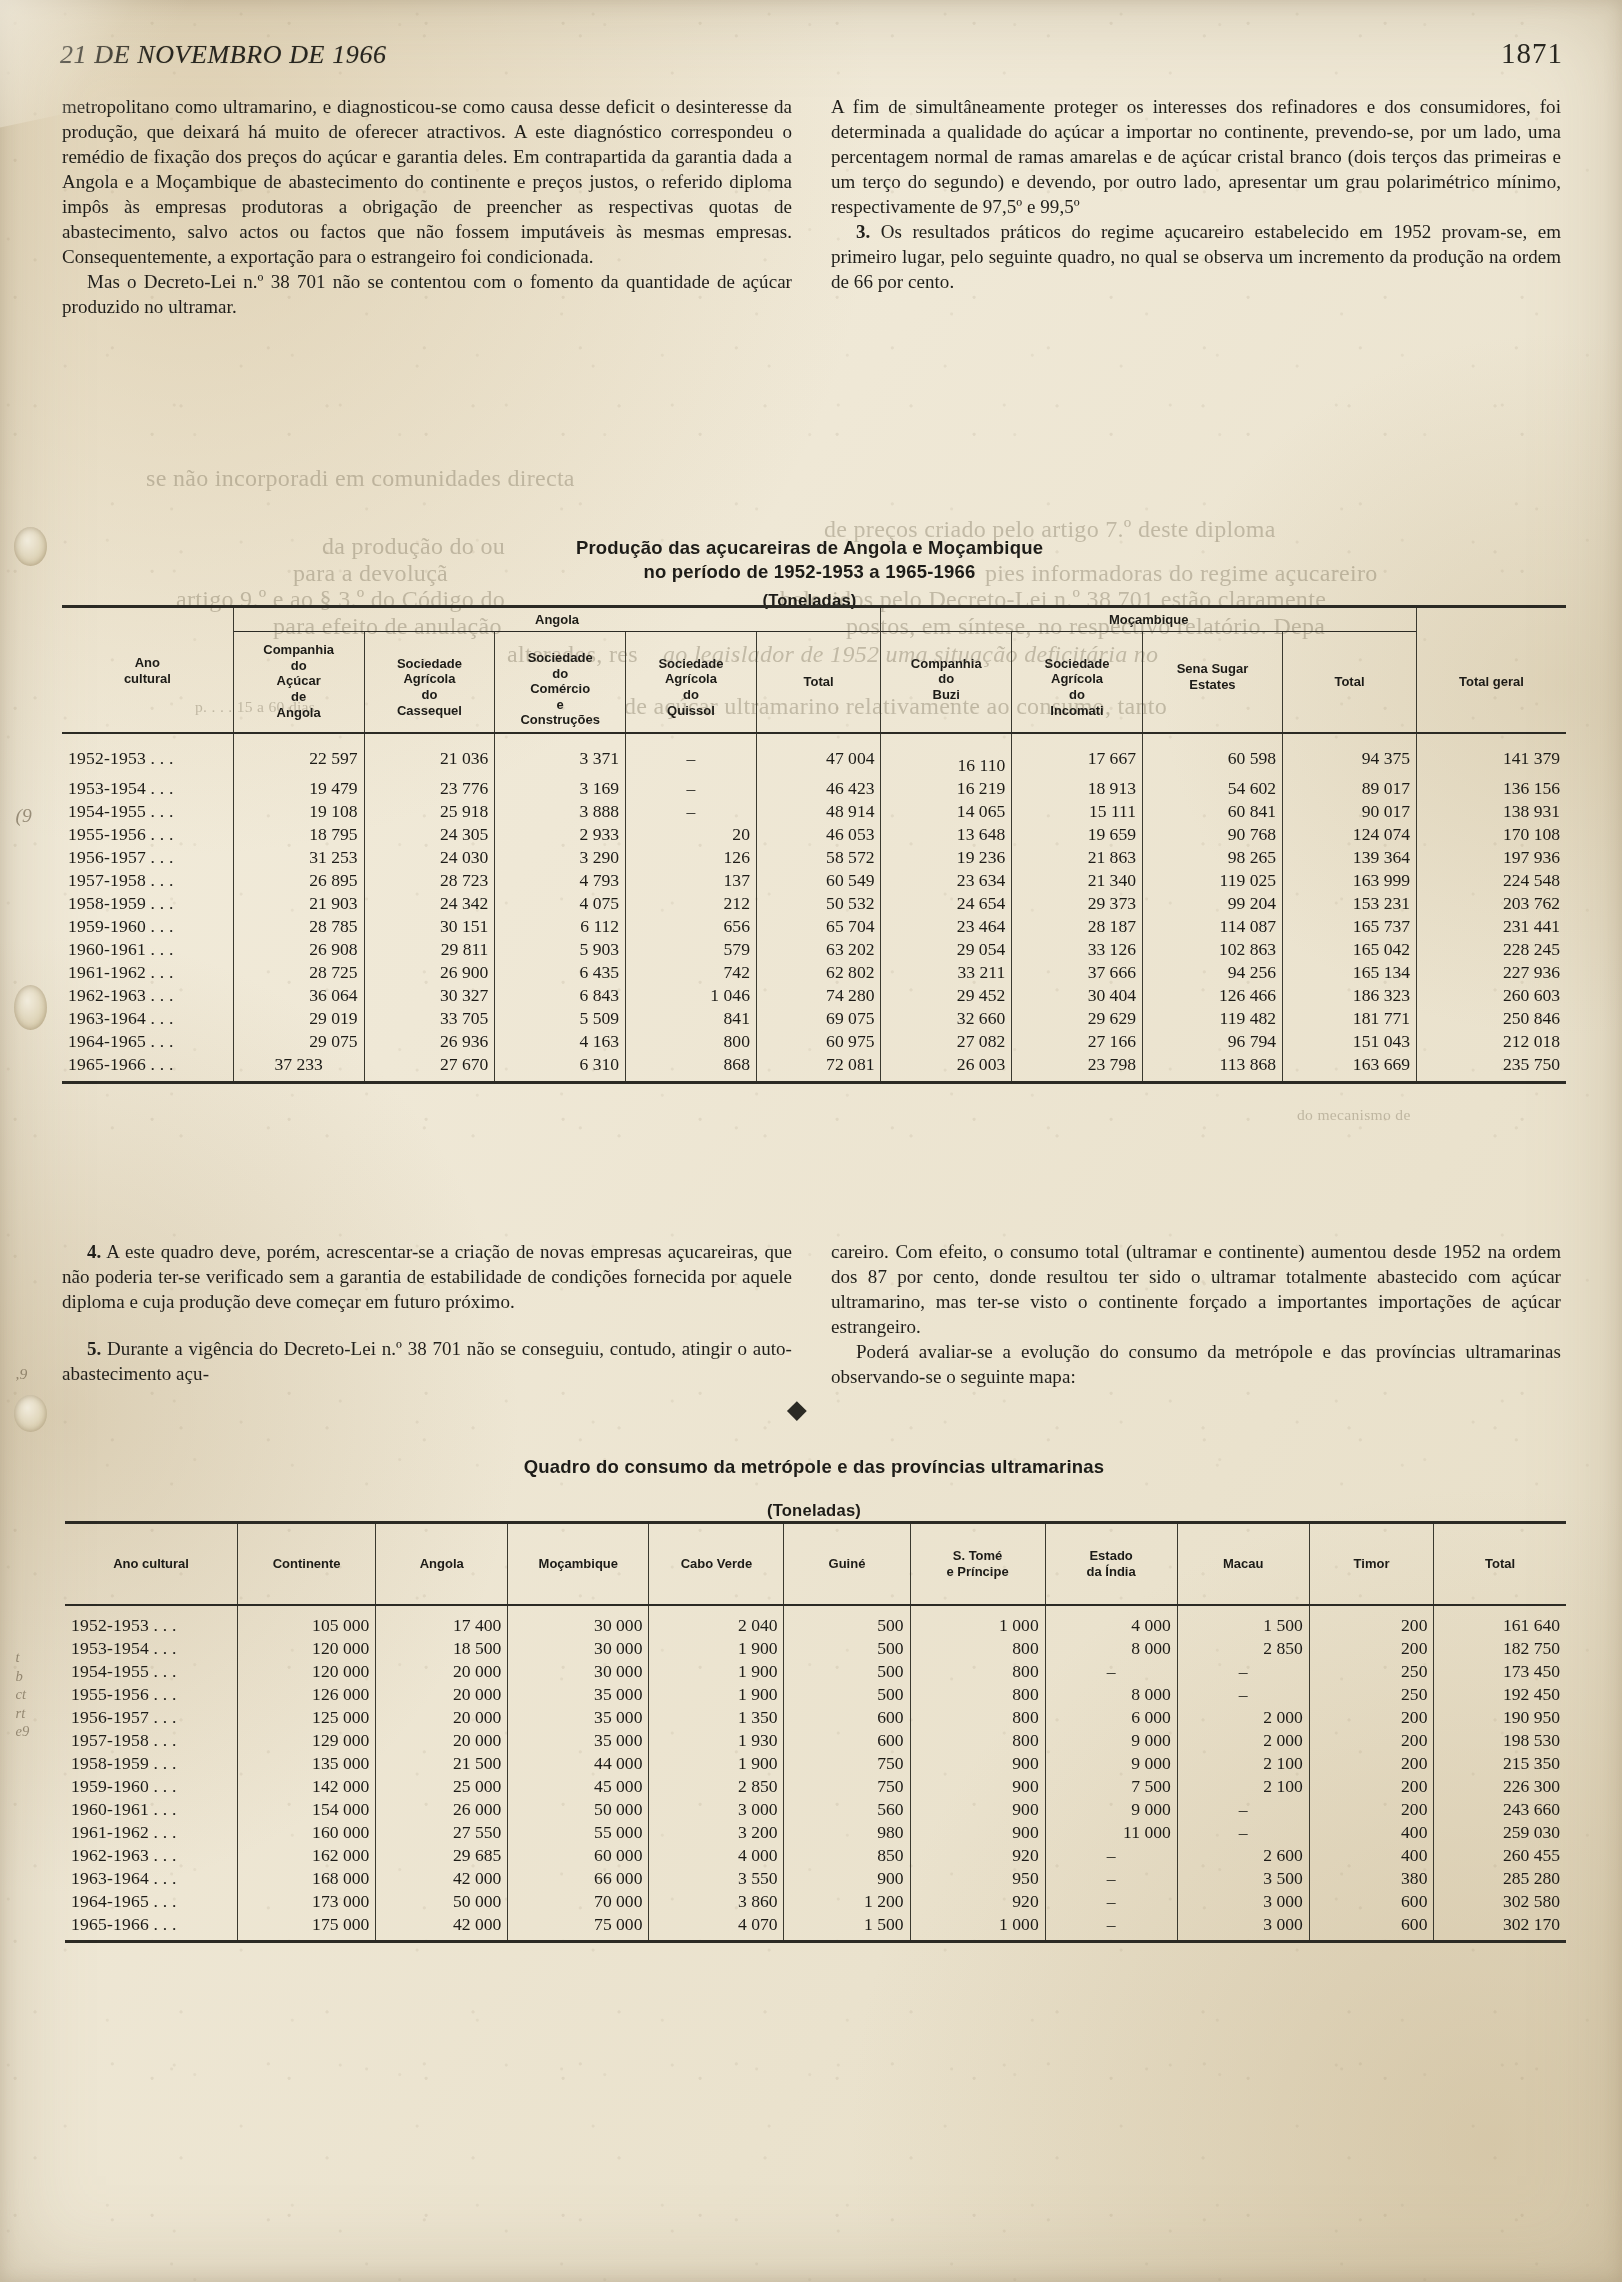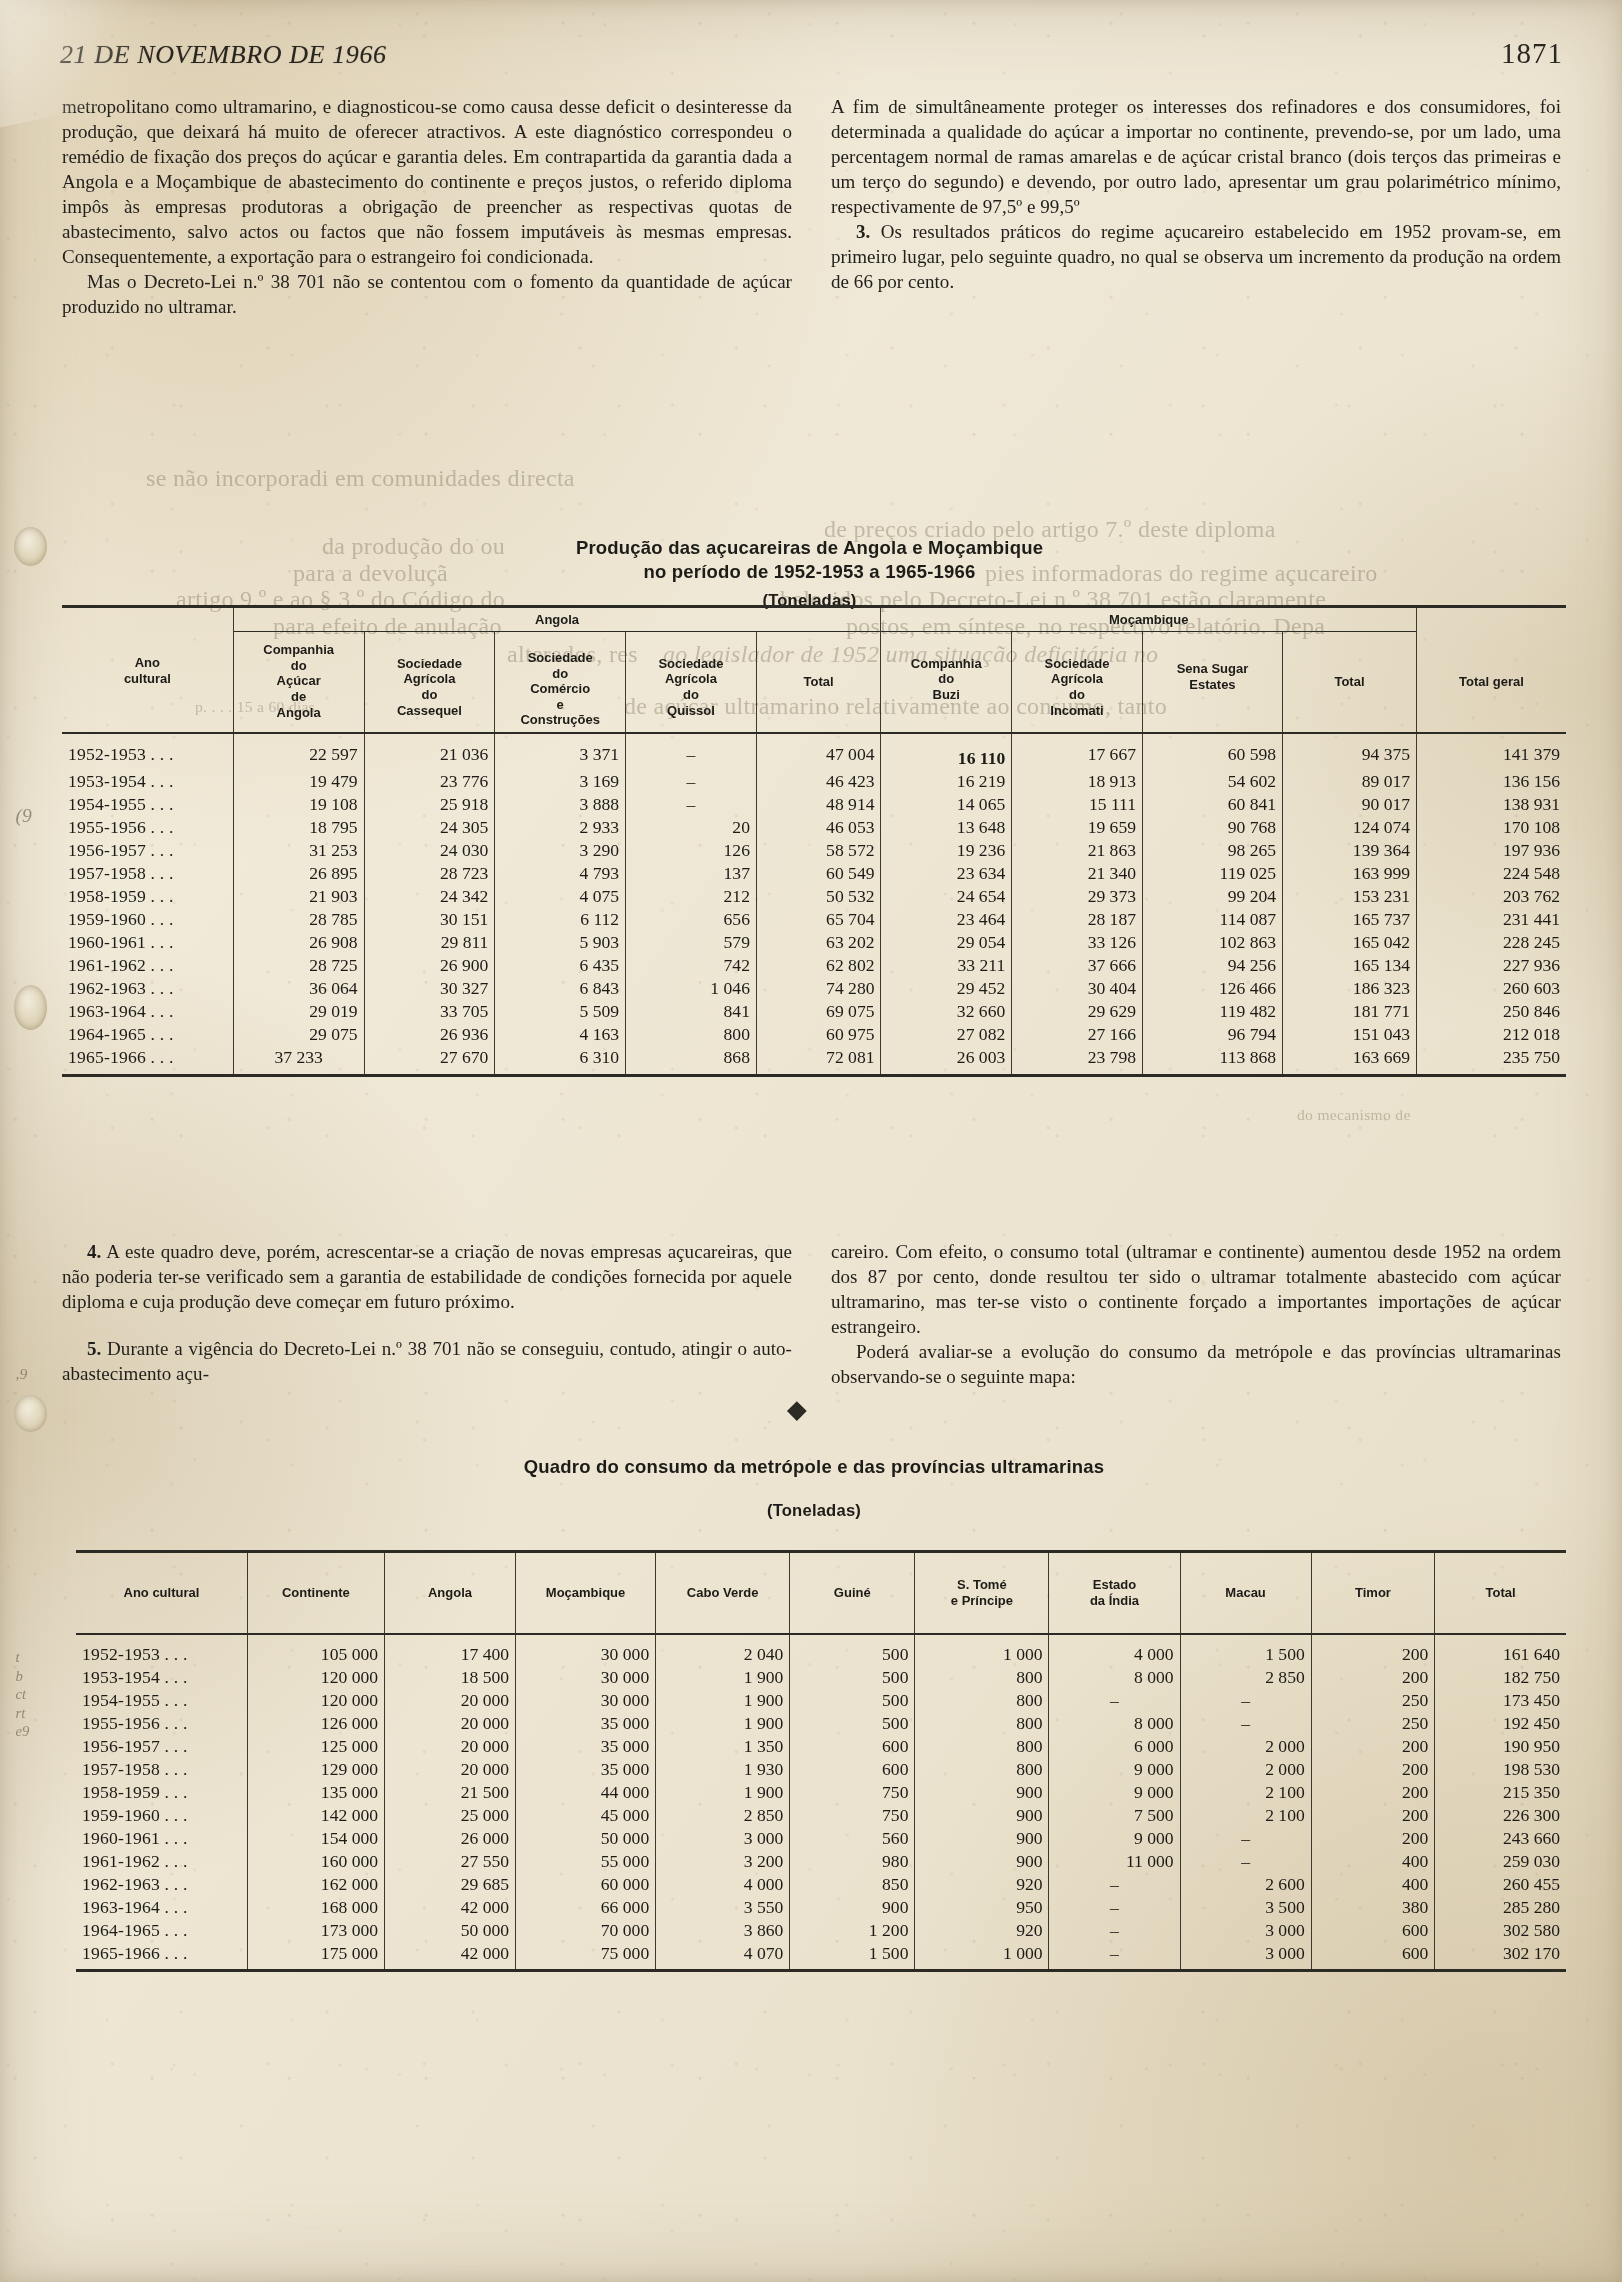--- a/index.html
+++ b/index.html
@@ -102,21 +102,21 @@
   .hdr-group{font-size:14.6px;font-weight:bold;padding-bottom:5.9px;}
   .yearcell{
     text-align:left;font-size:17.6px;letter-spacing:0.2px;padding-left:3.9px;
     font-family:"Liberation Serif", serif;
   }
   .numcell{text-align:right;padding-right:13.7px;font-variant-numeric:tabular-nums;}
   .numcell.c{text-align:center;padding-right:5.9px;}
   .thick-top{border-top:3.3px solid #2b2a24;}
 
   .tbl1{position:absolute;left:62px;right:57px;top:605px;}
-  .tbl2{position:absolute;left:76px;right:57px;top:1521px;margin-top:29px;}
+  .tbl2{position:absolute;left:65px;right:57px;top:1521px;}
 
   .title1{position:absolute;left:322px;width:975px;top:536px;}
   .title2{position:absolute;left:62px;right:57px;top:1455px;}
 
   .mid-cols{position:absolute;left:62px;right:62px;top:1239px;}
 
   
   .ghost{
     position:absolute;pointer-events:none;
     color:rgba(90,78,55,.30);
@@ -253,21 +253,21 @@
         </tr>
       </thead>
       <tbody>
           <tr>
             <td class="yearcell thin-bot-none" style="padding-top: 6.8px; border-top: 2.5px solid rgb(43, 42, 36);">1952-1953 . . .</td>
             <td class="numcell vl" style="padding-top: 6.8px; border-top: 2.5px solid rgb(43, 42, 36);">22 597</td>
             <td class="numcell vl" style="padding-top: 6.8px; border-top: 2.5px solid rgb(43, 42, 36);">21 036</td>
             <td class="numcell vl" style="padding-top: 6.8px; border-top: 2.5px solid rgb(43, 42, 36);">3 371</td>
             <td class="numcell vl c" style="padding-top: 6.8px; border-top: 2.5px solid rgb(43, 42, 36);">–</td>
             <td class="numcell vl" style="padding-top: 6.8px; border-top: 2.5px solid rgb(43, 42, 36);">47 004</td>
-            <td class="numcell vl" style="padding-top: 14px; border-top: 2.5px solid rgb(43, 42, 36); font-weight: bold;">16 110</td>
+            <td class="numcell vl" style="padding-top: 21px; border-top: 2.5px solid rgb(43, 42, 36);">16 110</td>
             <td class="numcell vl" style="padding-top: 6.8px; border-top: 2.5px solid rgb(43, 42, 36);">17 667</td>
             <td class="numcell vl" style="padding-top: 6.8px; border-top: 2.5px solid rgb(43, 42, 36);">60 598</td>
             <td class="numcell vl" style="padding-top: 6.8px; border-top: 2.5px solid rgb(43, 42, 36);">94 375</td>
             <td class="numcell vl" style="padding-top: 6.8px; border-top: 2.5px solid rgb(43, 42, 36);">141 379</td>
           </tr>
           <tr>
             <td class="yearcell">1953-1954 . . .</td>
             <td class="numcell vl">19 479</td>
             <td class="numcell vl">23 776</td>
             <td class="numcell vl">3 169</td>

